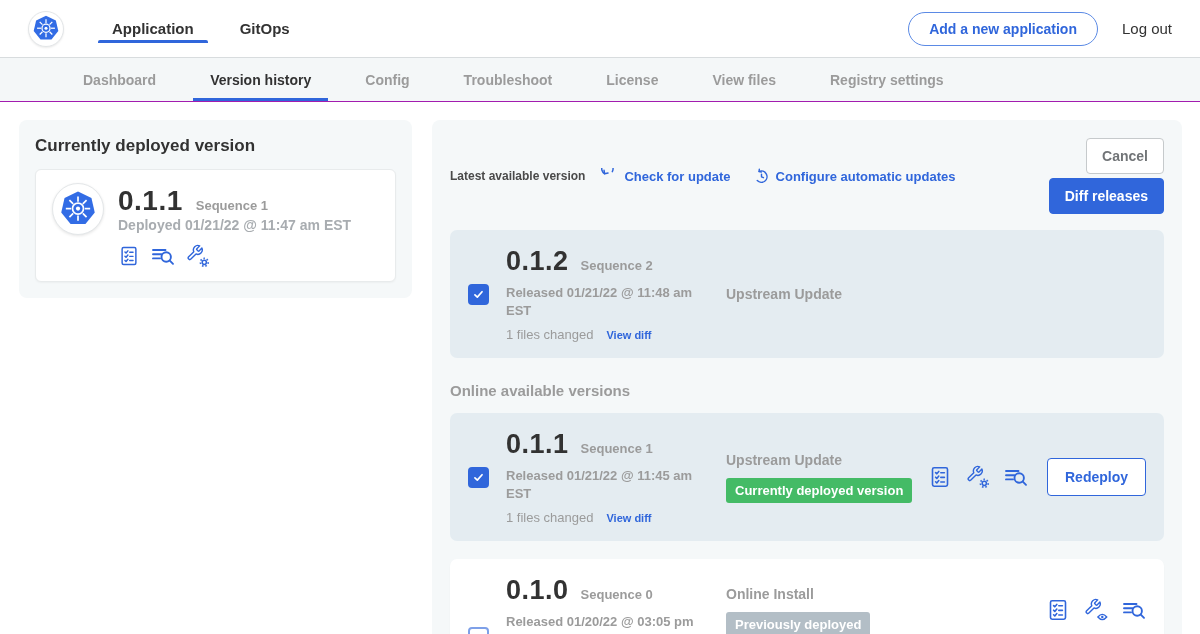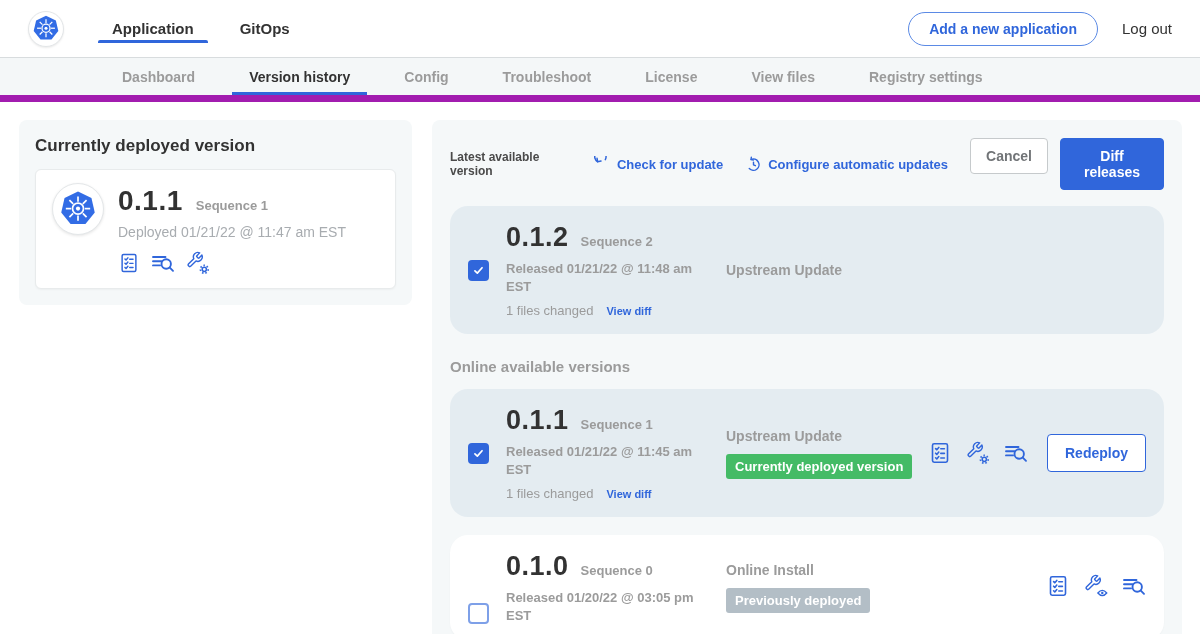--- a/index.html
+++ b/index.html
@@ -17,22 +17,22 @@
     font-size:15px; font-weight:700; color:#323232; cursor:pointer; margin-right:18px; }
   .topnav-tab.active::after { content:""; position:absolute; left:0; right:0; bottom:0;
     height:3px; background:#3066db; border-radius:2px 2px 0 0; }
   .topnav-right { margin-left:auto; display:flex; align-items:center; gap:24px; }
   .pill-btn { border:1px solid #5b8ae5; color:#3066db; background:#fff; font-weight:700;
     font-size:14px; padding:8px 20px; border-radius:18px; cursor:pointer;
     font-family:"Liberation Sans", sans-serif; }
   .logout { font-size:15px; font-weight:500; color:#323232; cursor:pointer; }
 
   
-  .subnav { height:44px; background:#f4f7f8; border-bottom:7px solid #a21caf;
-    display:flex; align-items:stretch; padding-left:95px; }
+  .subnav { height:44px; background:#f4f7f8; border-bottom:1px solid #a21caf;
+    display:flex; align-items:stretch; padding-left:56px; }
   .subnav-item { position:relative; display:flex; align-items:center; padding:0 27px;
     font-size:14px; font-weight:700; color:#9b9b9b; cursor:pointer; }
   .subnav-item.active { color:#323232; }
   .subnav-item.active::after { content:""; position:absolute; left:10px; right:10px;
     bottom:0; height:3px; background:#3066db; }
 
   
   .content { display:flex; align-items:flex-start; gap:20px; padding:18px 18px 0 19px; }
   .panel { background:#f5f8f9; border-radius:8px; }
 
@@ -40,40 +40,40 @@
   .left-panel h2 { font-size:17px; font-weight:700; color:#323232; margin-bottom:13px; }
   .deployed-card { background:#fff; border:1px solid #e8ebec; border-radius:6px;
     box-shadow:0 1px 2px rgba(0,0,0,.04); padding:13px 16px; display:flex; gap:14px; }
   .app-logo { width:52px; height:52px; border-radius:50%; background:#fff;
     border:1px solid #e4e7e9; box-shadow:0 1px 3px rgba(0,0,0,.10); flex:none;
     display:flex; align-items:center; justify-content:center; }
   .dep-info { padding-top:2px; }
   .ver-line { display:flex; align-items:baseline; gap:13px; }
   .ver-big { font-size:28px; font-weight:700; color:#323232; letter-spacing:.5px; }
   .seq { font-size:13px; font-weight:600; color:#9b9b9b; }
-  .dep-date { font-size:14px; font-weight:400; color:#a8acb0; margin-top:7px; }
+  .dep-date { font-size:14px; font-weight:700; color:#a8acb0; }
   .icon-row { display:flex; align-items:center; gap:11px; margin-top:11px; color:#3066db; }
   .icon { width:22px; height:22px; display:block; }
   .icon.lg { width:24px; height:24px; }
 
   
   .right-panel { flex:1; padding:18px; }
   .vh-header { display:flex; align-items:center; margin-bottom:16px; }
   .vh-title { font-size:12px; font-weight:700; color:#4a4a4a; margin-right:16px; }
   .blue-link { display:flex; align-items:center; gap:6px; color:#3066db; font-size:13px;
     font-weight:700; cursor:pointer; margin-right:22px; white-space:nowrap; }
   .blue-link .icon { width:17px; height:17px; }
-  .vh-buttons { margin-left:auto; display:flex; align-items:flex-start; gap:12px; }
+  .vh-buttons { margin-left:auto; display:flex; align-items:flex-end; gap:4px;flex-direction:column; }
   .btn { font-family:"Liberation Sans", sans-serif; font-size:14px; font-weight:700;
     border-radius:4px; padding:9px 15px; cursor:pointer; }
   .btn-plain { background:#fff; border:1px solid #c6cacc; color:#717477; }
   .btn-primary { background:#3066db; border:1px solid #3066db; color:#fff; }
   .btn-outline { background:#fff; border:1px solid #3066db; color:#3066db; padding:10px 17px; }
 
-  .version-card { border-radius:18px; padding:16px 18px; display:flex; align-items:center; }
+  .version-card { border-radius:7px; padding:16px 18px; display:flex; align-items:center; }
   .version-card.selected { background:#e4ecf1; }
   .version-card.plain { background:#fff; box-shadow:0 1px 2px rgba(0,0,0,.03);align-items:flex-end; }
   .cb { width:21px; height:21px; flex:none; margin-right:17px; border-radius:4px; cursor:pointer; }
   .cb.checked { background:#3066db; display:flex; align-items:center; justify-content:center; }
   .cb.unchecked { background:#fff; border:2px solid #7ea0e8; }
   .cb svg { width:13px; height:13px; color:#fff; }
   .vc-info { width:216px; flex:none; }
   .released { font-size:13px; font-weight:700; color:#9b9b9b; margin-top:7px;
     max-width:192px; line-height:1.35; }
   .files-line { display:flex; align-items:center; gap:13px; margin-top:8px; }

